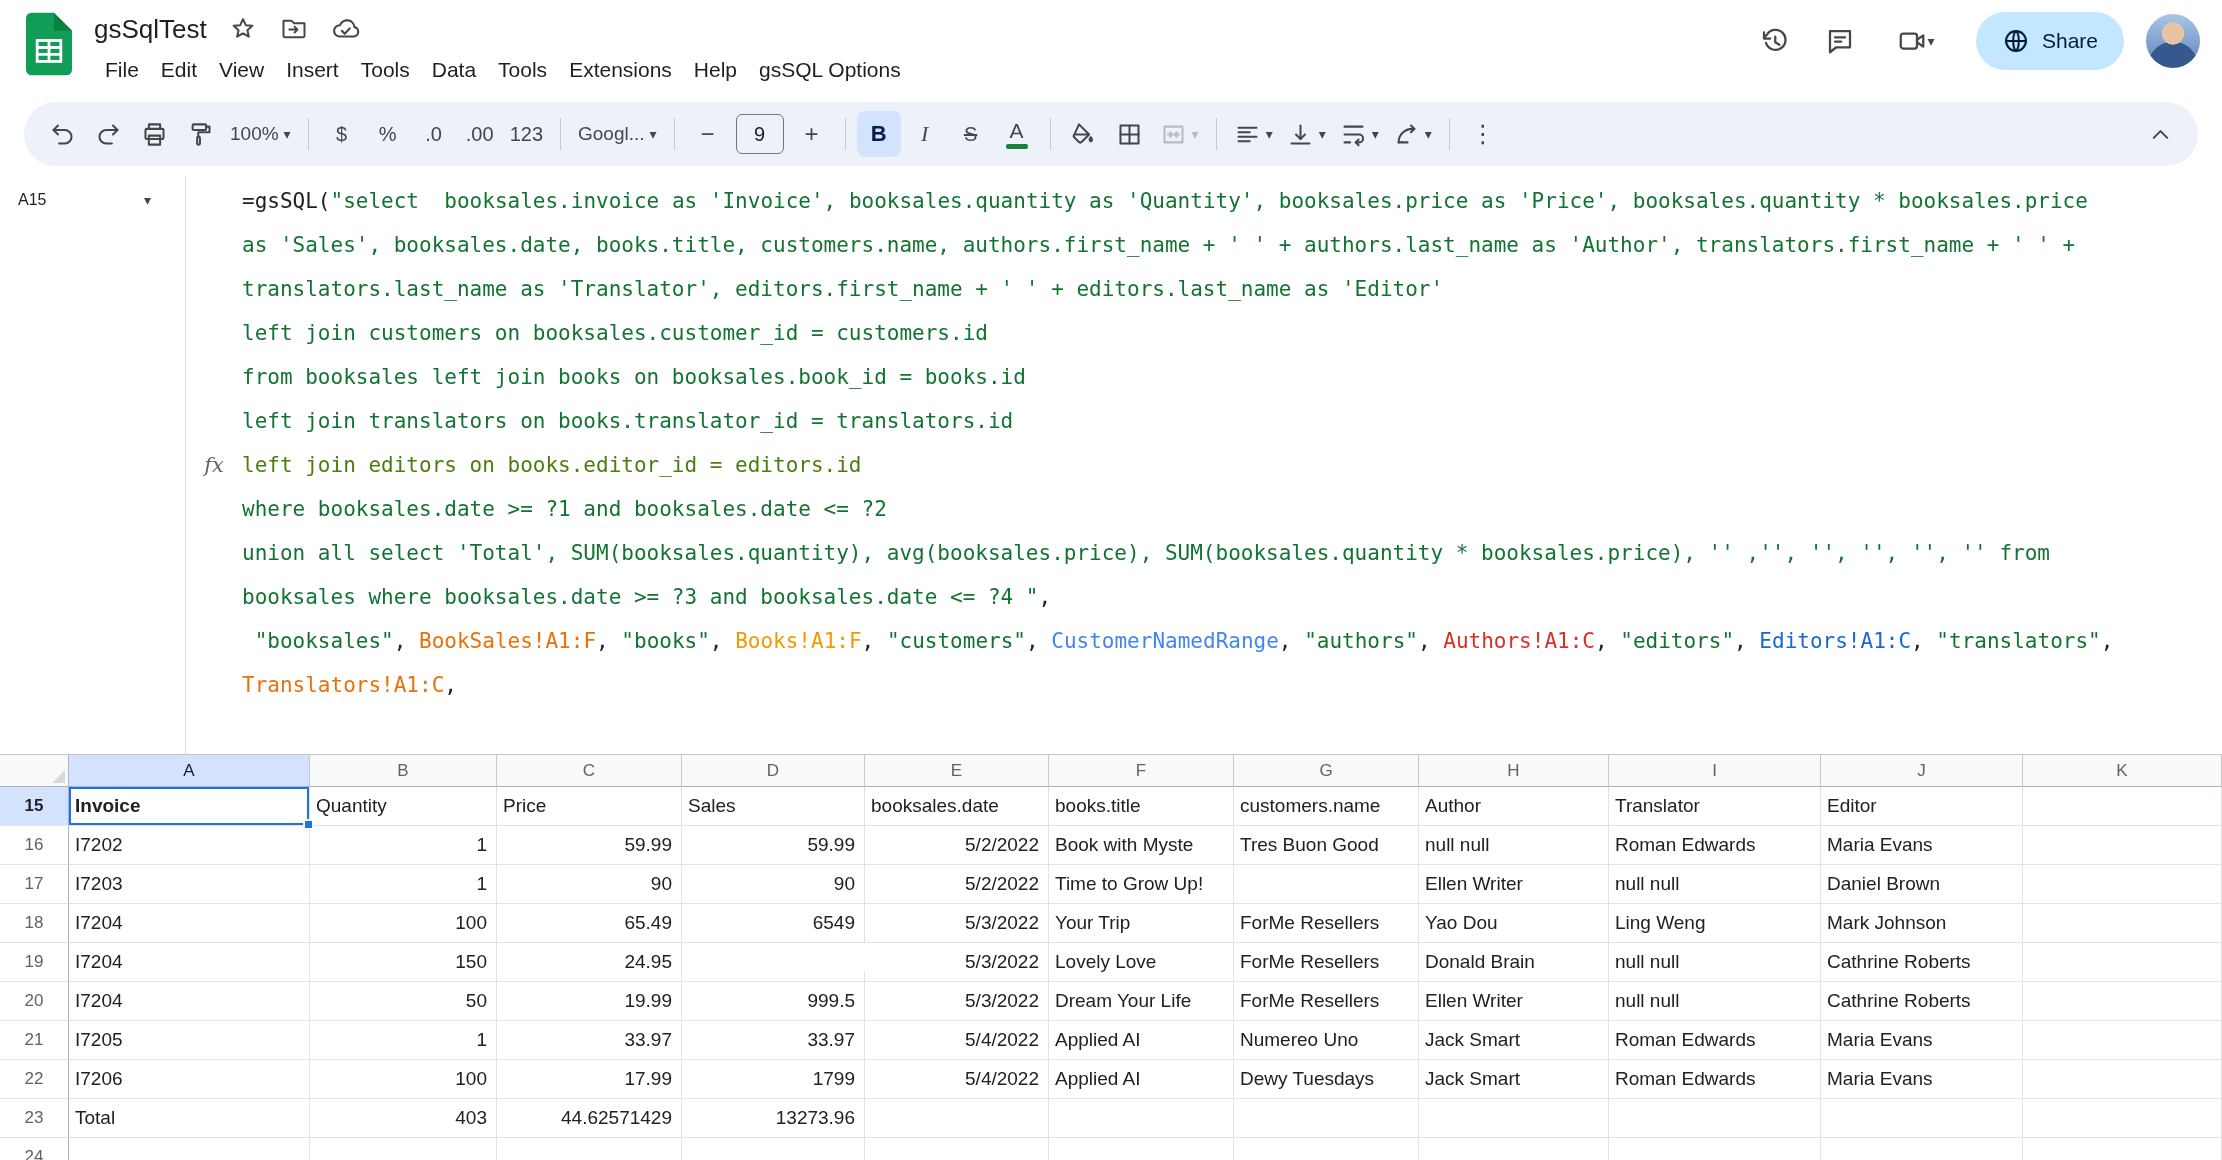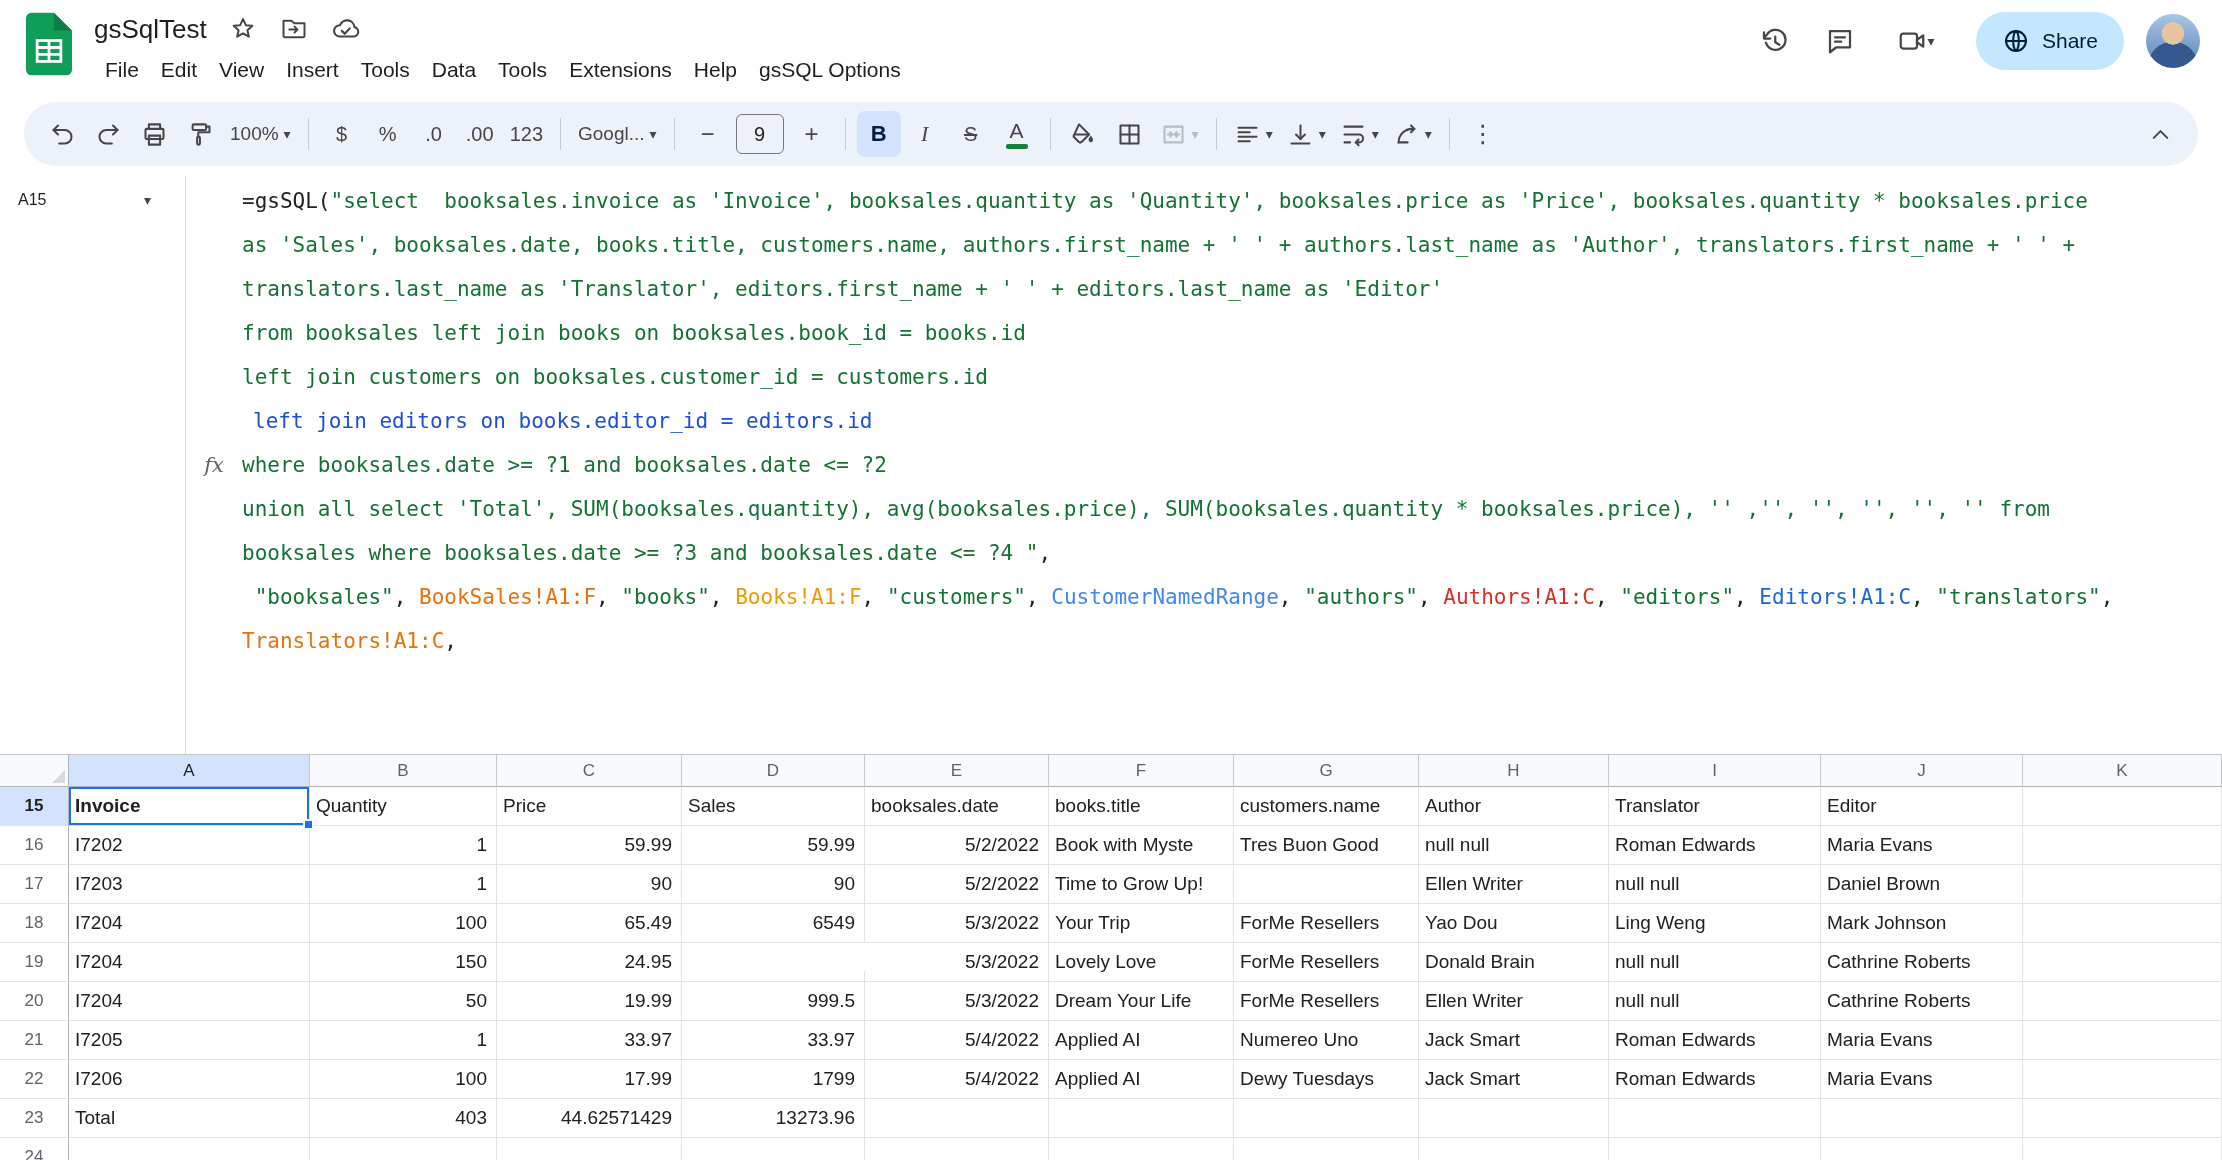--- a/index.html
+++ b/index.html
@@ -320,23 +320,24 @@
       <span class="caret">▾</span>
     </div>
   </div>
   <div class="fx-gutter">
     <span class="fx">fx</span>
   </div>
   <div class="formula-text">
       <div class="fline"><span style="color: rgb(32, 33, 36);">=gsSQL(</span><span style="color: rgb(19, 115, 51);">"select  booksales.invoice as 'Invoice', booksales.quantity as 'Quantity', booksales.price as 'Price', booksales.quantity * booksales.price</span></div>
       <div class="fline"><span style="color: rgb(19, 115, 51);">as 'Sales', booksales.date, books.title, customers.name, authors.first_name + ' ' + authors.last_name as 'Author', translators.first_name + ' ' +</span></div>
       <div class="fline"><span style="color: rgb(19, 115, 51);">translators.last_name as 'Translator', editors.first_name + ' ' + editors.last_name as 'Editor'</span></div>
+      <div class="fline"><span style="color: rgb(19, 115, 51);">left join customers on booksales.customer_id = customers.id</span></div>
       <div class="fline"><span style="color: rgb(19, 115, 51);">from booksales left join books on booksales.book_id = books.id</span></div>
-      <div class="fline"><span style="color: rgb(19, 115, 51);">left join customers on booksales.customer_id = customers.id</span></div>
-      <div class="fline"><span style="color: #1d4ed8; margin-left: 11px;">left join editors on books.editor_id = editors.id</span></div>
+      <div class="fline"><span style="color: rgb(19, 115, 51);">left join translators on books.translator_id = translators.id</span></div>
+      <div class="fline"><span style="color: #4d7c0f;">left join editors on books.editor_id = editors.id</span></div>
       <div class="fline"><span style="color: rgb(19, 115, 51);">where booksales.date &gt;= ?1 and booksales.date &lt;= ?2</span></div>
       <div class="fline"><span style="color: rgb(19, 115, 51);">union all select 'Total', SUM(booksales.quantity), avg(booksales.price), SUM(booksales.quantity * booksales.price), '' ,'', '', '', '', '' from</span></div>
       <div class="fline"><span style="color: rgb(19, 115, 51);">booksales where booksales.date &gt;= ?3 and booksales.date &lt;= ?4 "</span><span style="color: rgb(32, 33, 36);">,</span></div>
       <div class="fline"><span style="color: rgb(32, 33, 36);"> </span><span style="color: rgb(19, 115, 51);">"booksales"</span><span style="color: rgb(32, 33, 36);">, </span><span style="color: rgb(232, 113, 10);">BookSales!A1:F</span><span style="color: rgb(32, 33, 36);">, </span><span style="color: rgb(19, 115, 51);">"books"</span><span style="color: rgb(32, 33, 36);">, </span><span style="color: rgb(242, 153, 0);">Books!A1:F</span><span style="color: rgb(32, 33, 36);">, </span><span style="color: rgb(19, 115, 51);">"customers"</span><span style="color: rgb(32, 33, 36);">, </span><span style="color: rgb(66, 133, 244);">CustomerNamedRange</span><span style="color: rgb(32, 33, 36);">, </span><span style="color: rgb(19, 115, 51);">"authors"</span><span style="color: rgb(32, 33, 36);">, </span><span style="color: rgb(217, 48, 37);">Authors!A1:C</span><span style="color: rgb(32, 33, 36);">, </span><span style="color: rgb(19, 115, 51);">"editors"</span><span style="color: rgb(32, 33, 36);">, </span><span style="color: rgb(25, 103, 210);">Editors!A1:C</span><span style="color: rgb(32, 33, 36);">, </span><span style="color: rgb(19, 115, 51);">"translators"</span><span style="color: rgb(32, 33, 36);">,</span></div>
       <div class="fline"><span style="color: rgb(232, 113, 10);">Translators!A1:C</span><span style="color: rgb(32, 33, 36);">,</span></div>
     </div>
 </div>
 
 <div class="grid">
   <div class="ghead">

